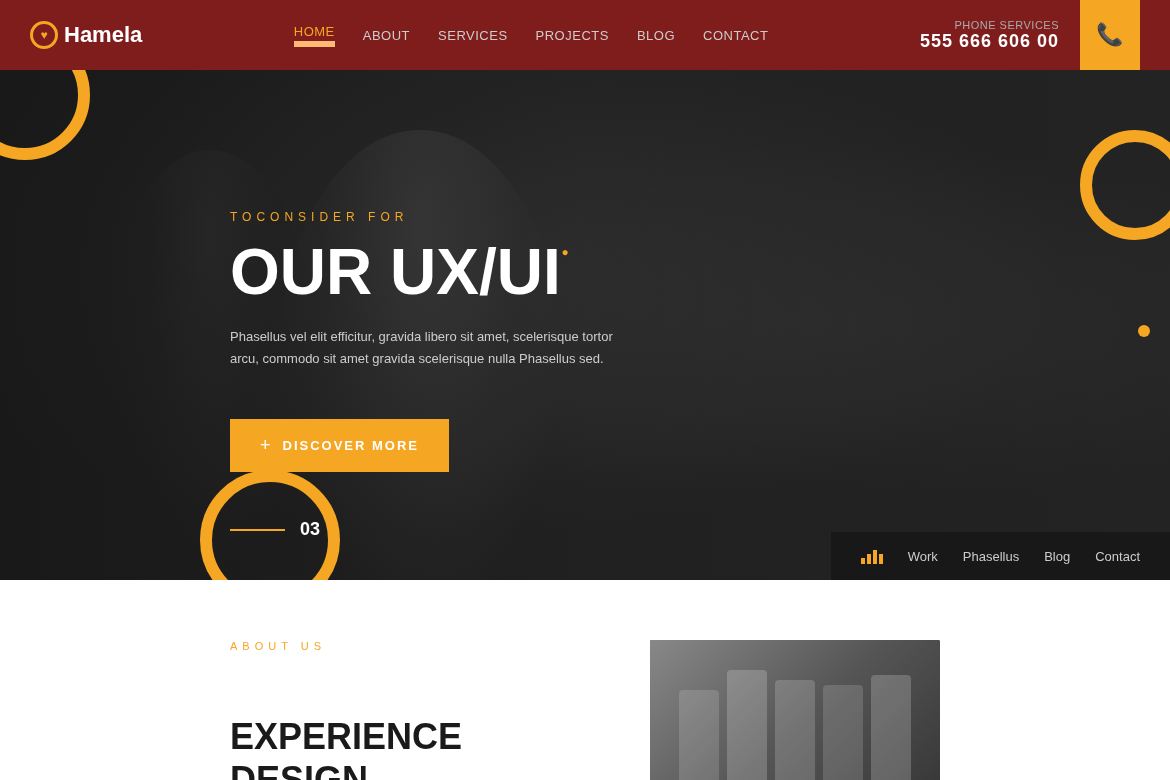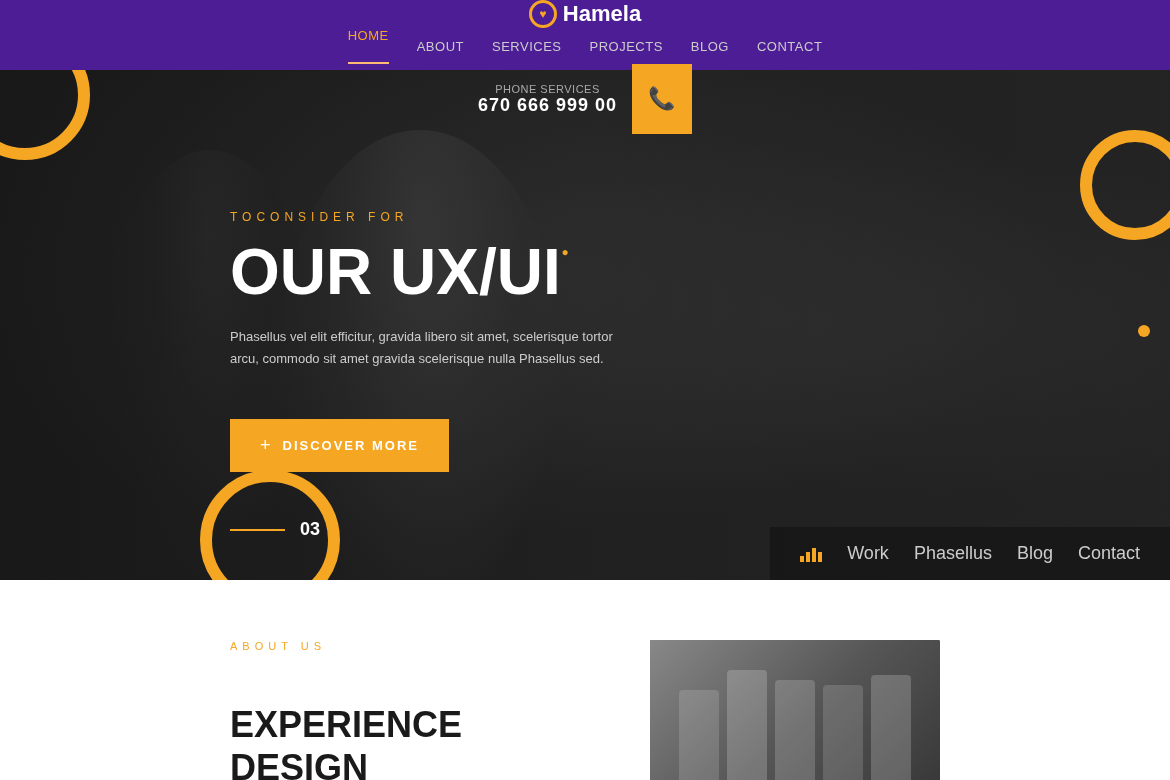--- a/index.html
+++ b/index.html
@@ -1,28 +1,27 @@
 <!DOCTYPE html>
 <html><head>
   <meta charset="utf-8">
   <style>
     * { margin: 0; padding: 0; box-sizing: border-box; }
     body { font-family: 'Arial', sans-serif; overflow-x: hidden; width: 1170px; }
 
     
     .header {
-      background: #4c1d95;
+      background: #7f1d1d;
       display: flex;
       align-items: center;
       justify-content: space-between;
       padding: 0 30px;
       height: 70px;
       position: relative;
       z-index: 10;
-      flex-direction: column;
     }
     .logo {
       display: flex;
       align-items: center;
       color: #fff;
       font-size: 22px;
       font-weight: bold;
       gap: 6px;
     }
     .logo-icon {
@@ -48,31 +47,31 @@
     nav a {
       color: #ccc;
       text-decoration: none;
       font-size: 13px;
       font-weight: 500;
       letter-spacing: 0.5px;
       text-transform: uppercase;
     }
     nav a.active {
       color: #f5a623;
-      border-bottom: 2px solid #fdba74;
-      padding-bottom: 19px;
+      border-bottom: 6px solid #fdba74;
+      padding-bottom: 2px;
     }
     .header-right {
       display: flex;
       align-items: center;
       gap: 0;
     }
     .phone-info {
-      text-align: center;
-      margin-right: 15px;
+      text-align: right;
+      margin-right: 21px;
     }
     .phone-label {
       color: #aaa;
       font-size: 11px;
       text-transform: uppercase;
       letter-spacing: 0.5px;
     }
     .phone-number {
       color: #fff;
       font-size: 18px;
@@ -253,21 +252,21 @@
       z-index: 4;
       background: rgba(20,20,20,0.7);
       display: flex;
       align-items: center;
       gap: 25px;
       padding: 16px 30px;
     }
     .hero-bottom-nav a {
       color: #ccc;
       text-decoration: none;
-      font-size: 18px;
+      font-size: 13px;
       font-weight: 500;
     }
     .hero-bottom-nav .bar-icon {
       display: flex;
       align-items: flex-end;
       gap: 2px;
       height: 16px;
     }
     .hero-bottom-nav .bar-icon span {
       width: 4px;
@@ -291,21 +290,21 @@
     .below-fold {
       background: #fff;
       padding: 60px 230px;
       min-height: 200px;
     }
     .about-label {
       color: #f5a623;
       font-size: 11px;
       letter-spacing: 5px;
       text-transform: uppercase;
-      margin-bottom: 8px;
+      margin-bottom: 20px;
     }
     .about-title {
       color: #1a1a1a;
       font-size: 36px;
       font-weight: 900;
       text-transform: uppercase;
       line-height: 1.2;
       max-width: 340px;
     }
     .below-fold-inner {
@@ -347,21 +346,21 @@
     <a href="#">ABOUT</a>
     <a href="#">SERVICES</a>
     <a href="#">PROJECTS</a>
     <a href="#">BLOG</a>
     <a href="#">CONTACT</a>
   </nav>
 
   <div class="header-right">
     <div class="phone-info">
       <div class="phone-label">Phone Services</div>
-      <div class="phone-number">670 666 999 00</div>
+      <div class="phone-number">555 666 606 00</div>
     </div>
     <div class="phone-btn">
       <span class="phone-btn-icon">📞</span>
     </div>
   </div>
 </header>
 
 <section class="hero">
   <div class="hero-image-placeholder"></div>
   <div class="hero-bg"></div>

